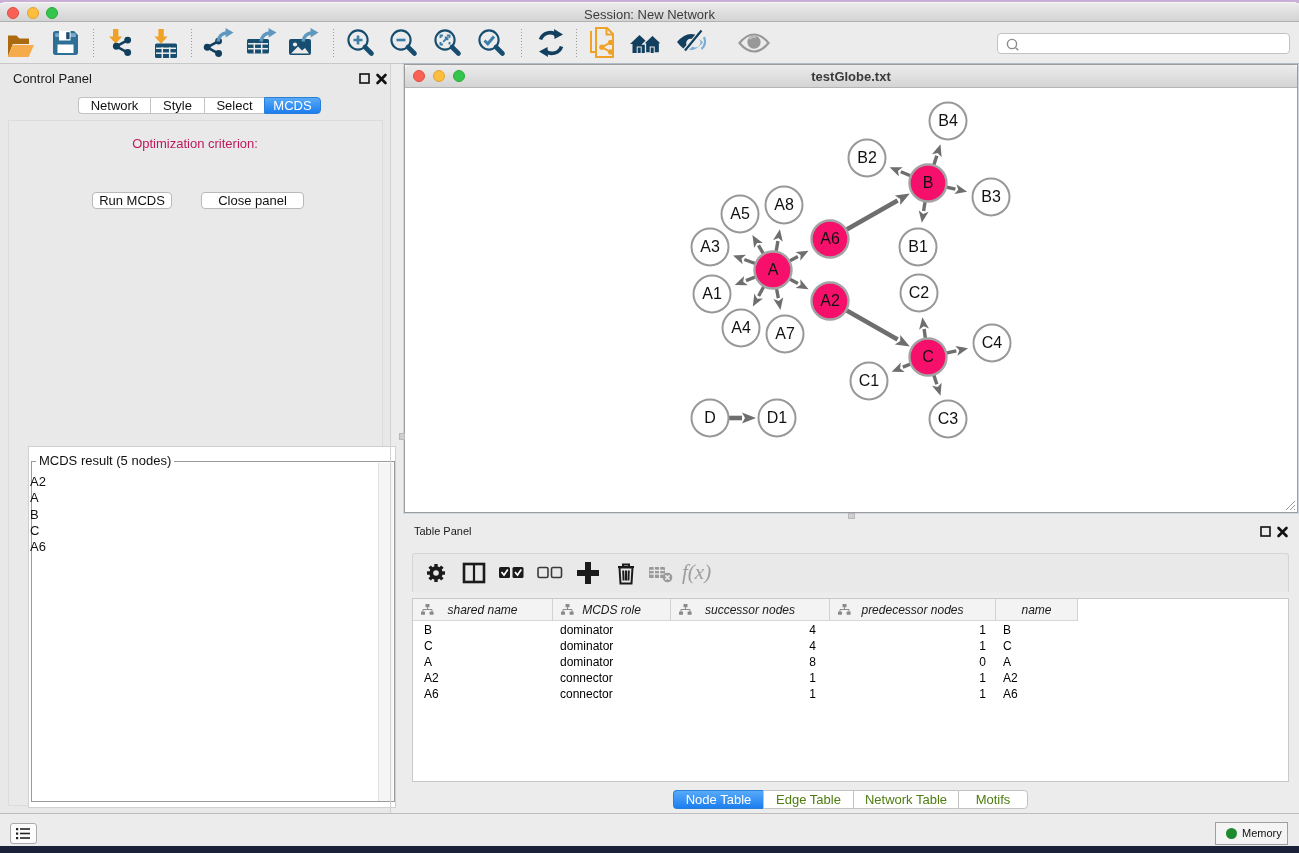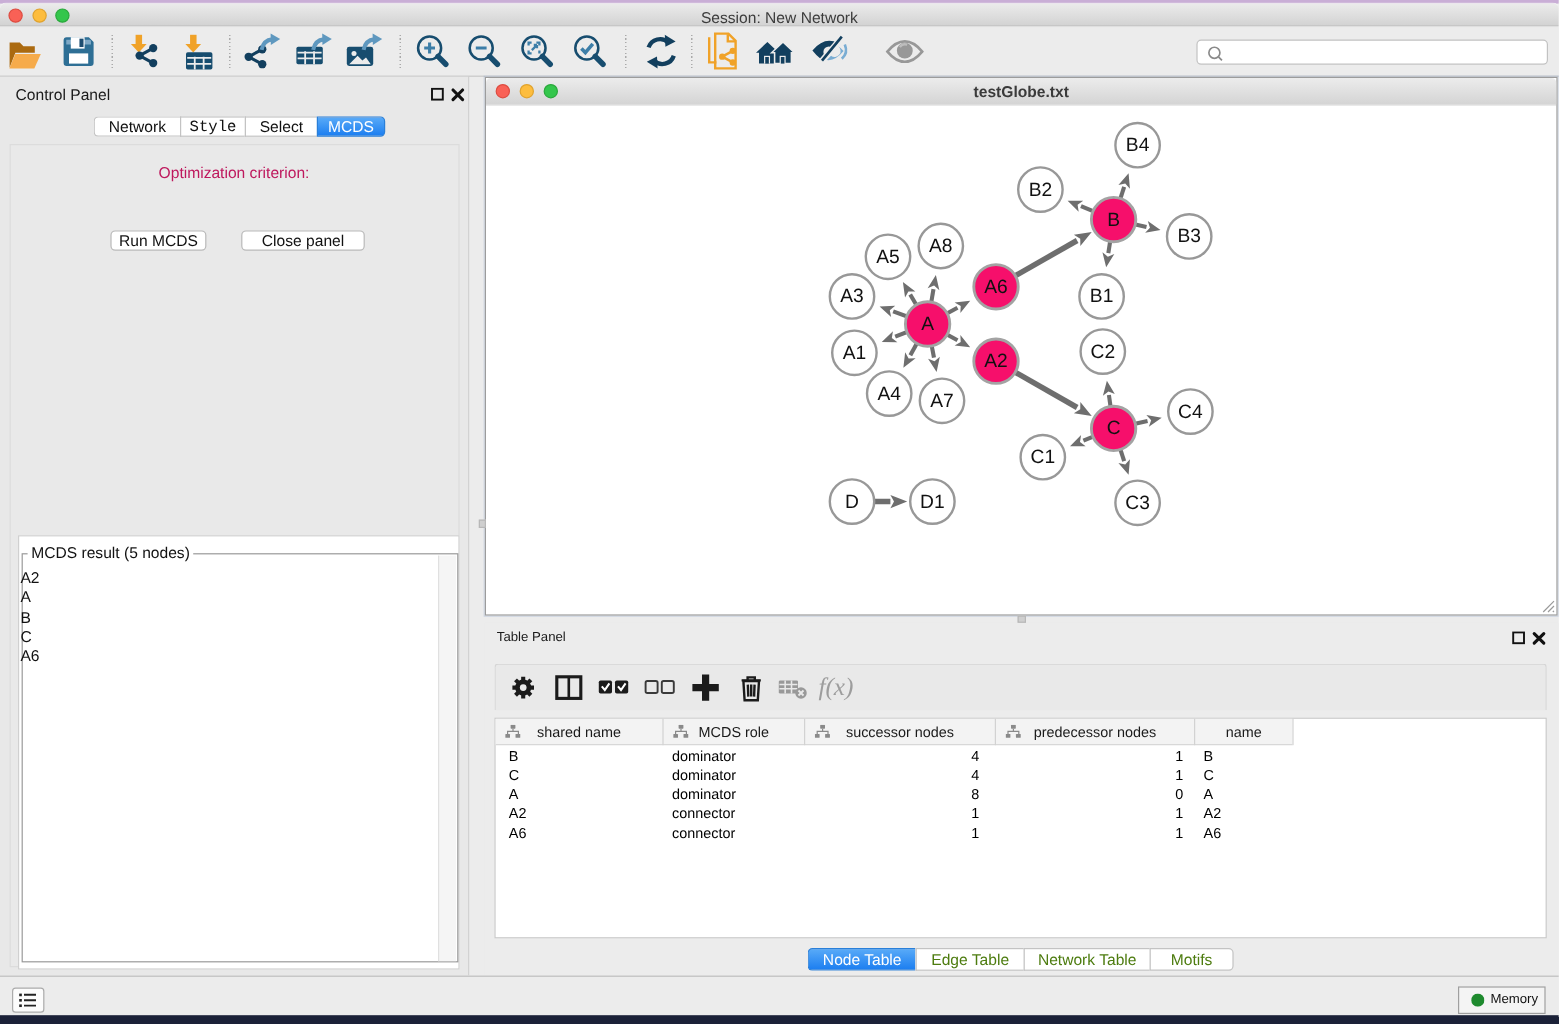--- a/index.html
+++ b/index.html
@@ -15,44 +15,44 @@
 #toolbar { left:0; top:23px; width:1299px; height:41px; background:#ececec; border-bottom:1px solid #c8c8c8; }
 .sep { position:absolute; top:6px; height:30px; width:1px; background:repeating-linear-gradient(to bottom,#9a9a9a 0 1px,transparent 1px 3px); }
 .ticon { position:absolute; top:3px; }
 #searchbox { left:997px; top:10px; width:293px; height:21px; background:#fff; border:1px solid #c2c2c2; border-radius:4px; }
 
 #cpanel { left:0; top:64px; width:390px; height:749px; background:#e8e8e8; }
 #cphead { left:13px; top:7px; font-size:13px; color:#1a1a1a; }
 .winbtn { position:absolute; top:9px; }
 .tabrow { position:absolute; display:flex; }
 .tab { height:17px; line-height:16px; font-size:13px; color:#111; background:#fff; border:1px solid #c3c3c3; border-right:none; text-align:center;}
-.tab:nth-child(1){width:72px;} .tab:nth-child(2){width:54px;font-family:Liberation Mono, monospace;} .tab:nth-child(3){width:60px;} .tab:nth-child(4){width:57px;}
+.tab:nth-child(1){width:72px;} .tab:nth-child(2){width:54px;} .tab:nth-child(3){width:60px;} .tab:nth-child(4){width:57px;}
 .tab.first { border-radius:4px 0 0 4px; }
 .tab.last { border-radius:0 4px 4px 0; border-right:1px solid #c3c3c3; }
 .tab.sel { background:linear-gradient(#58aaf8,#1c7ef0); color:#fff; border-color:#2a7fd8; }
 #cpcontent { left:8px; top:56px; width:375px; height:686px; background:#e9e9e9; border:1px solid #dcdcdc; }
 #optlabel { left:0px; top:72px; width:390px; text-align:center; font-size:13px; color:#be185d; }
 #dropdown { left:43px; top:94px; width:312px; height:20px; background:#fff; border:1px solid #b4b4b4; border-radius:4px; font-size:13px; color:#111; line-height:19px; padding-left:11px; }
 #dropstep { right:-1px; top:-1px; width:15px; height:20px; background:linear-gradient(#5babf9,#1d7ef1); border-radius:0 4px 4px 0; }
 .pushbtn { position:absolute; top:128px; height:17px; background:#fff; border:1px solid #b9b9b9; border-radius:4px; font-size:13px; color:#111; text-align:center; line-height:16px; }
-#resultpanel { left:15px; top:382px; width:368px; height:362px; background:#fff; border:1px solid #d0d0d0;}
+#resultpanel { left:28px; top:382px; width:368px; height:362px; background:#fff; border:1px solid #d0d0d0;}
 #fieldset { position:absolute; left:2px; top:14px; width:364px; height:341px; border:1px solid #9a9a9a; }
 #fslegend { position:absolute; left:4px; top:-9px; background:#fff; padding:0 3px; font-size:13px; color:#111; }
 #fslist { position:absolute; left:0px; top:27px; width:345px; font-size:13px; color:#111; line-height:16.3px; padding-left:1px;}
 #fsscroll { position:absolute; right:2px; top:16px; width:15px; height:338px; background:#f5f5f5; border-left:1px solid #e0e0e0;}
 
 #netwin { left:404px; top:64px; width:894px; height:449px; background:#fff; border:1px solid #9c9c9c; box-shadow:0 0 0 1px rgba(120,150,200,.25);}
 #nettitle { left:0; top:0; width:892px; height:23px; background:linear-gradient(#ececec,#d4d4d4); border-bottom:1px solid #b5b5b5; border-radius:4px 4px 0 0;}
 #nettext { width:100%; text-align:center; top:4px; font-size:13px; font-weight:bold; color:#3a3a3a; }
 
 #tpanel { left:404px; top:519px; width:895px; height:294px; background:#ececec; }
 #tphead { left:10px; top:6px; font-size:11px; color:#1a1a1a; }
 #ttoolbar { left:8px; top:34px; width:877px; height:39px; background:#e9e9e9; border:1px solid #d5d5d5; border-bottom:none; border-radius:3px 3px 0 0;}
 #tbl { left:8px; top:79px; width:877px; height:184px; background:#fff; border:1px solid #c9c9c9; font-size:12px; }
-#tblhead { position:absolute; left:0; top:0; width:664px; height:22px; background:#f3f3f3; border-bottom:1px solid #d8d8d8; }
+#tblhead { position:absolute; left:0; top:0; width:664px; height:22px; background:#f3f3f3; border-bottom:1px solid #d8d8d8;font-style:italic; }
 .th { position:absolute; top:0; height:22px; border-right:1px solid #d2d2d2; }
 .thlabel { position:absolute; top:4px; width:100%; text-align:center; font-size:12px; color:#1a1a1a;}
 .row { position:absolute; left:0; width:875px; height:16px; }
 .cell { position:absolute; top:1px; }
 .num { text-align:right; }
 .btabs { position:absolute; display:flex; top:271px; left:269px; }
 .btab { height:19px; line-height:18px; font-size:13px; color:#4d7c0f; background:#fff; border:1px solid #c3c3c3; border-right:none; text-align:center; }
 .btab:nth-child(1){width:90px;} .btab:nth-child(2){width:90px;} .btab:nth-child(3){width:105px;} .btab:nth-child(4){width:70px;}
 .btab.first { border-radius:4px 0 0 4px; }
 .btab.last { border-radius:0 4px 4px 0; border-right:1px solid #c3c3c3; }

